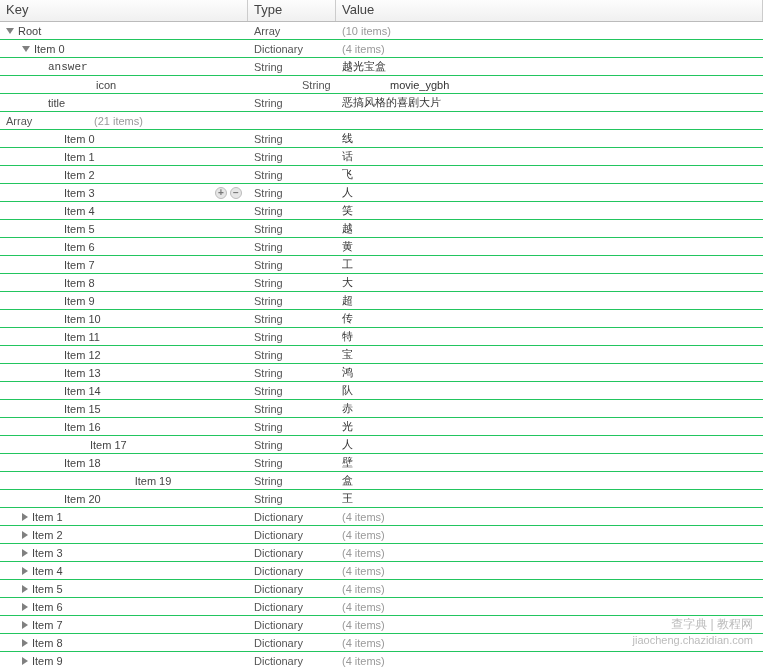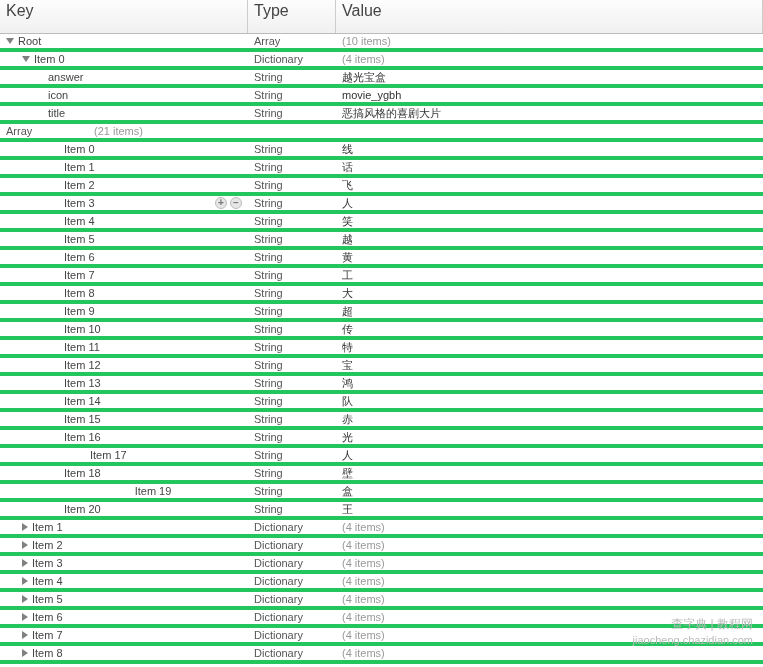--- a/index.html
+++ b/index.html
@@ -10,38 +10,38 @@
     background: #fff;
     width: 763px;
     height: 667px;
     overflow: hidden;
     position: relative;
   }
   .header {
     display: flex;
     background: linear-gradient(#fdfdfd, #f0f0f0);
     border-bottom: 1px solid #bbb;
-    height: 34px;
+    height: 22px;
     font-weight: 400;
-    font-size: 16px;
+    font-size: 13px;
     color: #444;
   }
   .header .col {
     padding: 2px 6px;
     border-right: 1px solid #ccc;
   }
   .col-key { width: 248px; }
   .col-type { width: 88px; }
   .col-value { flex: 1; }
   .rows { }
   .row {
     display: flex;
     align-items: center;
     height: 18px;
-    border-bottom: 4px solid #22c55e;
+    border-bottom: 1px solid #22c55e;
     background: #fff;
   }
   .row .cell {
     padding: 0 6px;
     overflow: hidden;
     white-space: nowrap;
   }
   .row .cell-key {
     width: 248px;
     display: flex;
@@ -116,29 +116,29 @@
     </div>
     <div class="row">
       <div class="cell cell-key" style="padding-left: 22px;">
         <span class="tri open"></span>
         <span class="keytext">Item 0</span>
       </div>
       <div class="cell cell-type">Dictionary</div>
       <div class="cell cell-value muted">(4 items)</div>
     </div>
     <div class="row">
-      <div class="cell cell-key" style="padding-left: 38px;">
+      <div class="cell cell-key" style="padding-left: 38px; font-family: Liberation Mono, monospace;">
         <span style="display: inline-block; width: 10px;"></span>
         <span class="keytext">answer</span>
       </div>
       <div class="cell cell-type">String</div>
       <div class="cell cell-value">越光宝盒</div>
     </div>
     <div class="row">
-      <div class="cell cell-key" style="padding-left: 38px;">
+      <div class="cell cell-key" style="padding-left: 38px; margin-left: 48px;">
         <span style="display: inline-block; width: 10px;"></span>
         <span class="keytext">icon</span>
       </div>
       <div class="cell cell-type">String</div>
       <div class="cell cell-value">movie_ygbh</div>
     </div>
     <div class="row">
       <div class="cell cell-key" style="padding-left: 38px;">
         <span style="display: inline-block; width: 10px;"></span>
         <span class="keytext">title</span>

